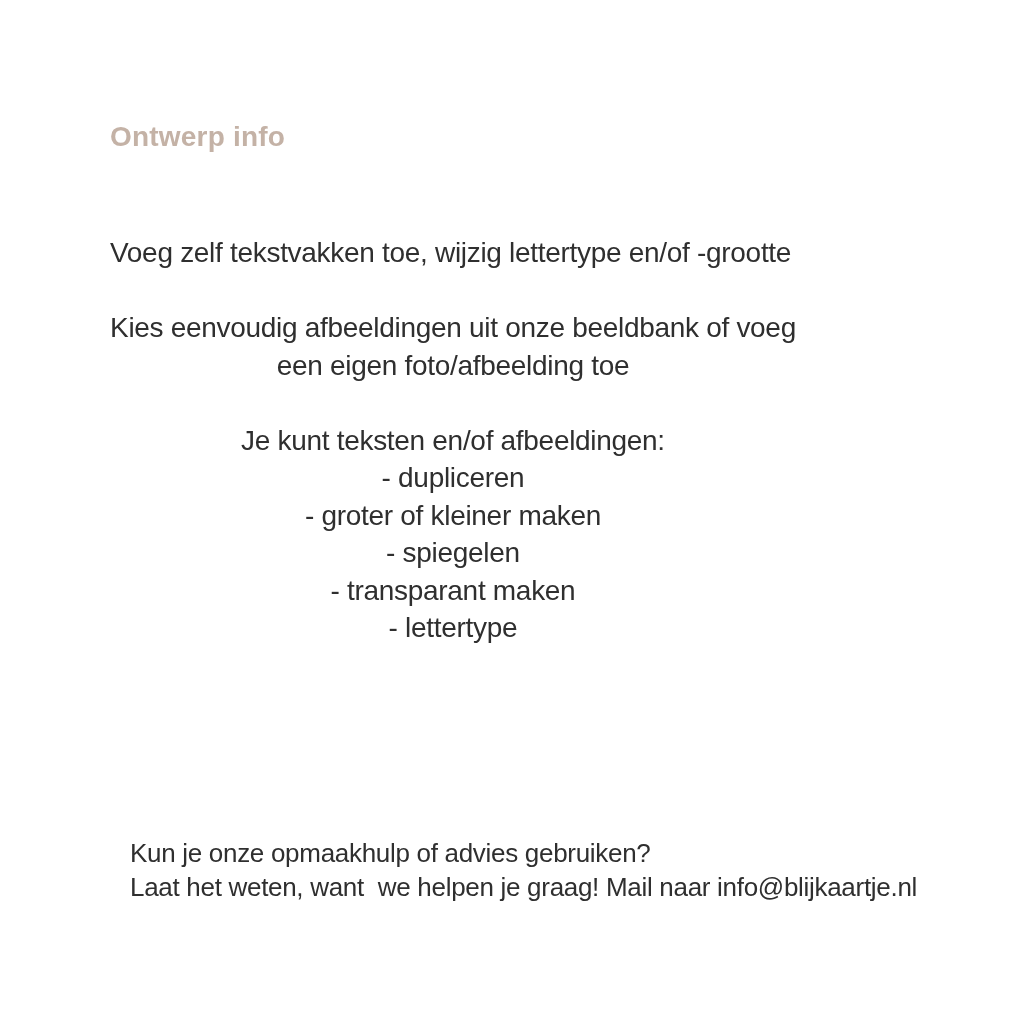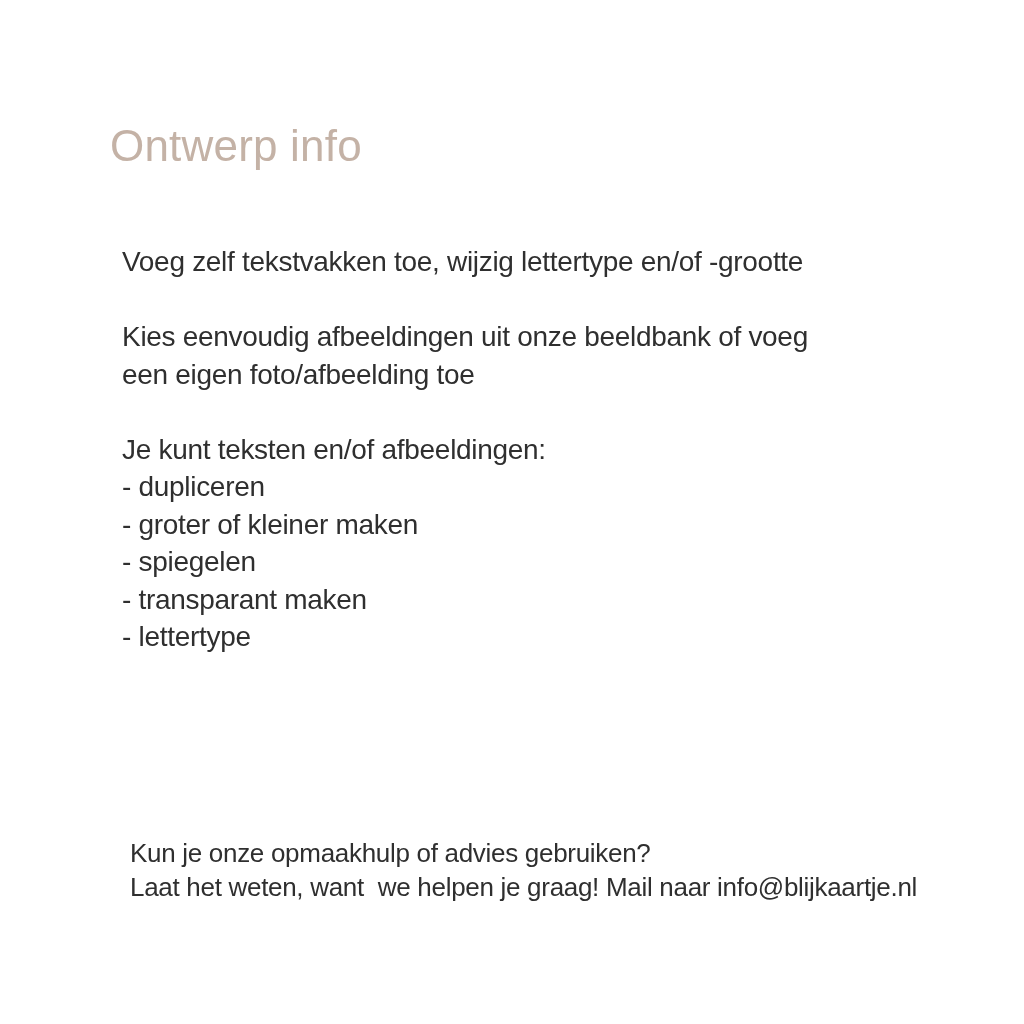--- a/index.html
+++ b/index.html
@@ -16,38 +16,37 @@
   }
   .page{
     position:relative;
     width:1024px;height:1024px;
     background:var(--bg-color);
   }
   .page-title{
     position:absolute;
     left:110px;top:120px;
     margin:0;
-    font-size:44px;
-    font-weight:400;
+    font-size:28px;
+    font-weight:700;
     letter-spacing:0.2px;
     line-height:1.2;
     color:var(--heading-color);
   }
   .content{
     position:absolute;
-    left:110px;top:243px;
+    left:110px;top:234px;
     font-size:28px;
     font-weight:300;
     line-height:37.5px;
     letter-spacing:-0.3px;
     color:var(--text-color);
-    margin-left:12px;
   }
   .content p{margin:0;}
-  .content p + p{margin-top:37.5px;}
+  .content p + p{margin-top:37.5px;text-align:center;}
   .footer{
     position:absolute;
     left:130px;top:836px;
     font-size:26px;
     font-weight:300;
     line-height:34px;
     letter-spacing:-0.3px;
     color:var(--text-color);
   }
   .line{white-space:pre-wrap;}

